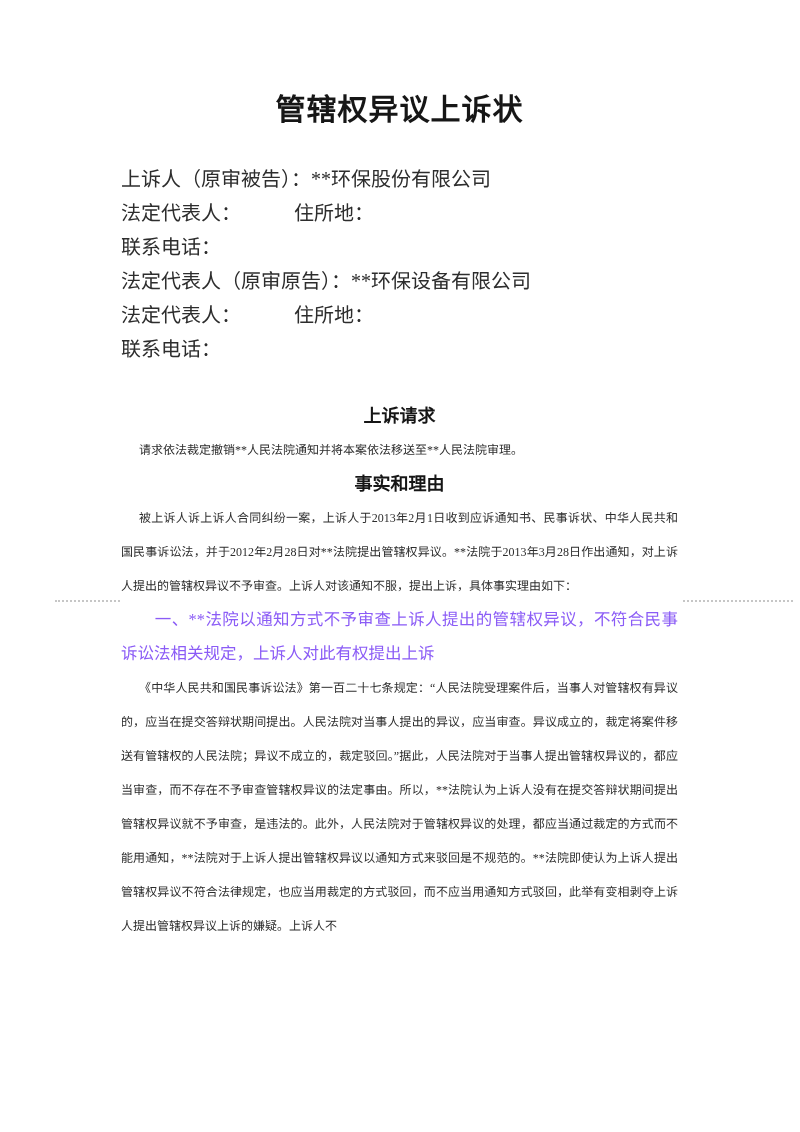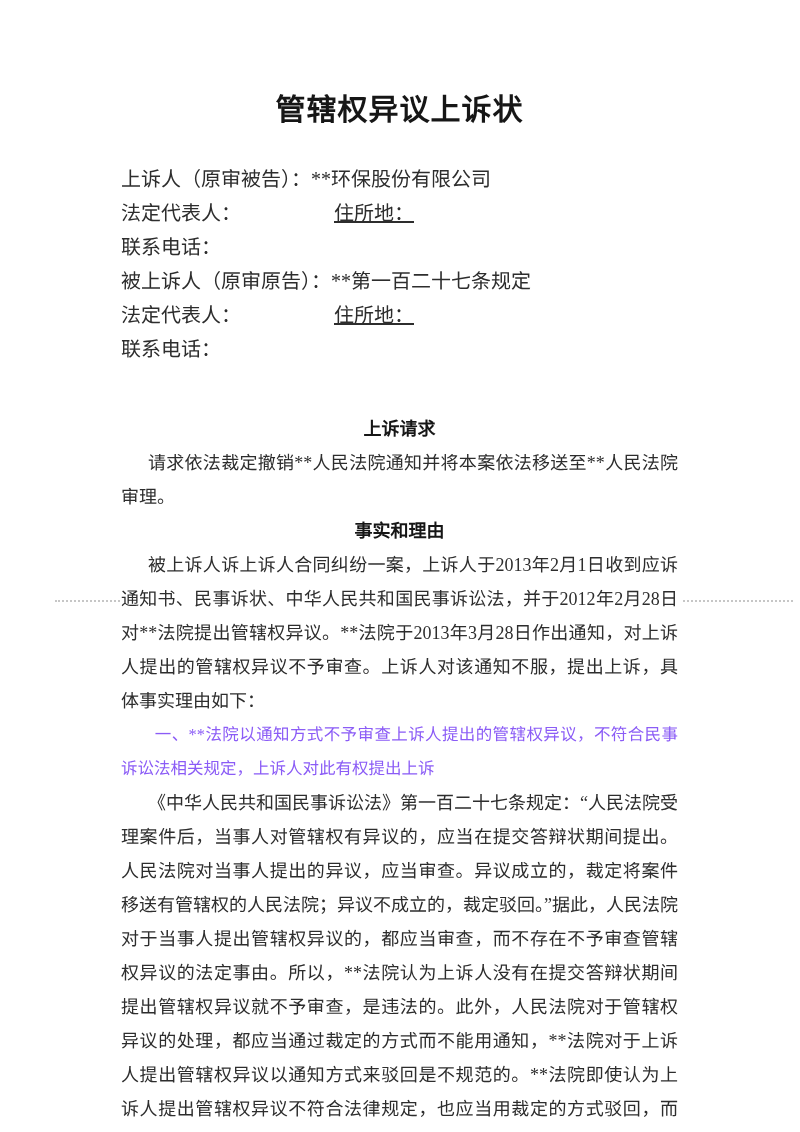--- a/index.html
+++ b/index.html
@@ -23,33 +23,33 @@
     text-align: center;
     color: #161616;
     letter-spacing: 1px;
   }
   .party-block {
     margin-top: 32px;
     font-size: 20px;
     line-height: 34px;
   }
   .party-line { white-space: nowrap; }
-  .right-col { margin-left: 93px; text-decoration: underline; }
+  .right-col { margin-left: 53px; }
   .sec-heading {
     margin: 0;
     font-size: 18px;
     line-height: 34px;
     font-weight: bold;
     text-align: center;
     color: #161616;
   }
-  .sec-heading.first { margin-top: 46px; }
+  .sec-heading.first { margin-top: 33px; }
   p.body {
     margin: 0;
-    font-size: 18px;
+    font-size: 12px;
     line-height: 34px;
     text-align: justify;
     text-justify: inter-ideograph;
   }
   p.indent { text-indent: 1.5em; }
   p.point-heading {
     font-weight: normal;
     color: #8b5cf6;
     font-size: 16.5px;
     text-indent: 2.05em;
@@ -74,21 +74,21 @@
     <div class="party-line">
       <span>上诉人（原审被告）：**环保股份有限公司</span>
     </div>
     <div class="party-line">
       <span>法定代表人：</span><span class="right-col">住所地：</span>
     </div>
     <div class="party-line">
       <span>联系电话：</span>
     </div>
     <div class="party-line">
-      <span>被上诉人（原审原告）：**第一百二十七条规定</span>
+      <span>法定代表人（原审原告）：**环保设备有限公司</span>
     </div>
     <div class="party-line">
       <span>法定代表人：</span><span class="right-col">住所地：</span>
     </div>
     <div class="party-line">
       <span>联系电话：</span>
     </div>
   </div>
 
   <h2 class="sec-heading first">上诉请求</h2>

